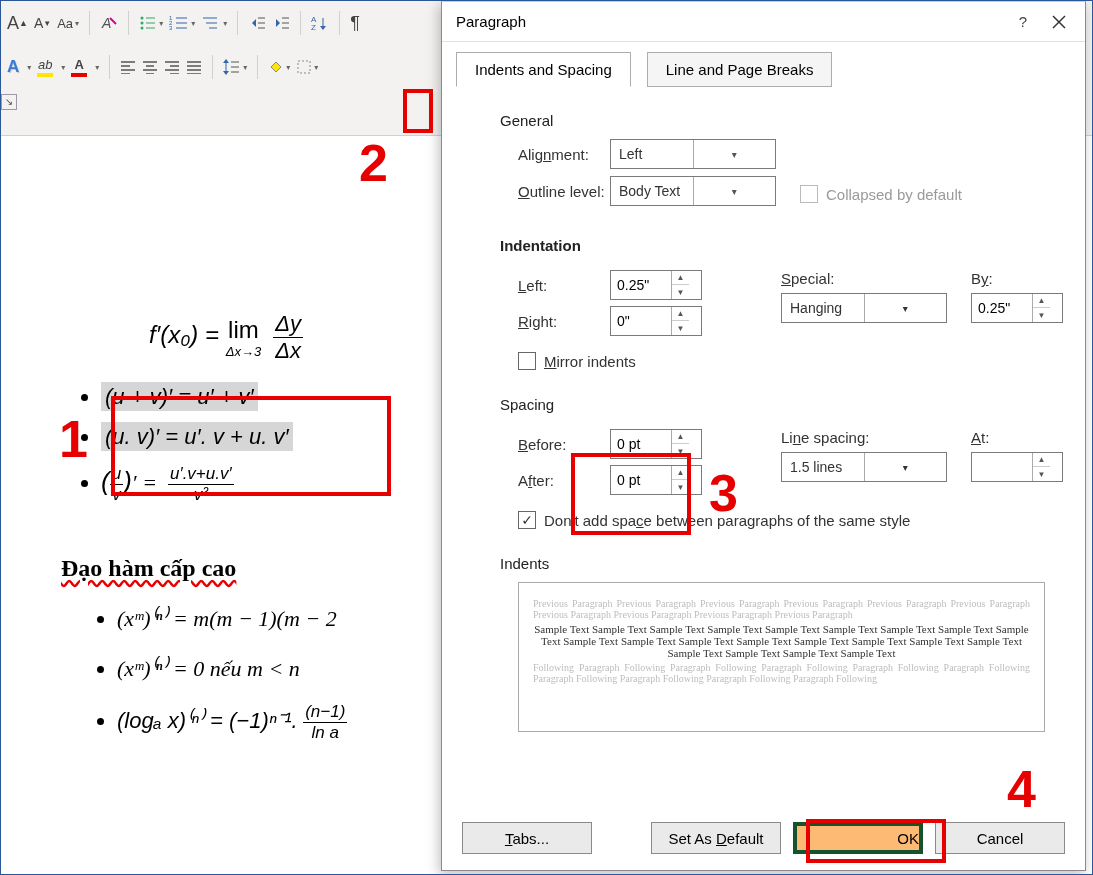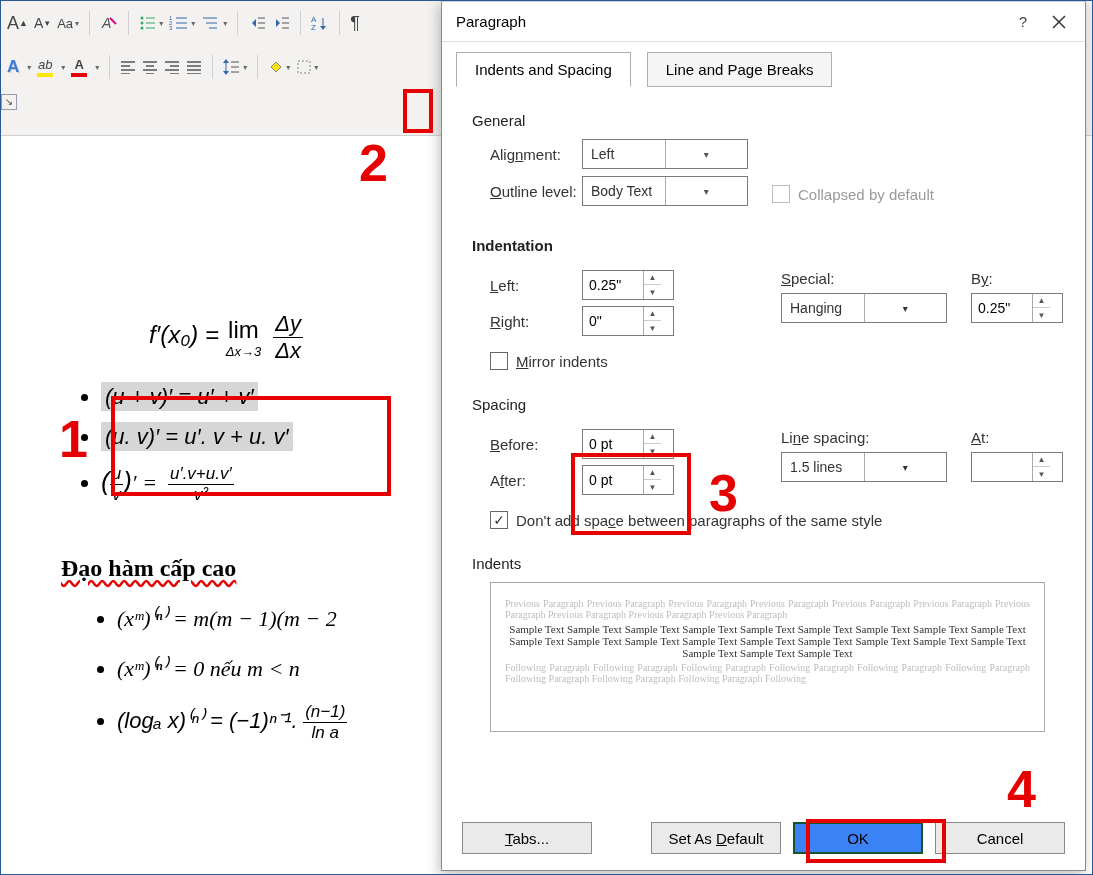--- a/index.html
+++ b/index.html
@@ -34,21 +34,21 @@
   .bullets2 { margin-left:106px; }
   .bullets2 li { list-style:disc; font-family:"Cambria Math","Times New Roman",serif; font-style:italic; font-size:22px; margin:20px 0; }
   
   .dialog { position:absolute; left:440px; top:0; width:645px; height:870px; background:#fff; border:1px solid #8a8a8a; border-top:1px solid #ccc; box-shadow:-2px 4px 12px rgba(0,0,0,.25); }
   .dlg-title { display:flex; align-items:center; height:40px; padding:0 8px 0 14px; font-size:15px; border-bottom:1px solid #e0e0e0; }
   .dlg-title .sp { flex:1; }
   .dlg-title .tbtn { width:36px; height:30px; display:flex; align-items:center; justify-content:center; font-size:15px; color:#444; }
   .tabs { display:flex; padding:10px 14px 0 14px; gap:16px; }
   .tab { padding:8px 18px; font-size:15px; border:1px solid #adadad; background:#f5f5f5; margin-bottom:-1px; }
   .tab.active { background:#fff; border-bottom:1px solid #fff; }
-  .dlg-body { padding:16px 22px 0 30px; font-size:15px; color:#333; }
+  .dlg-body { padding:16px 22px 0 30px; font-size:15px; color:#333;margin-left:28px; }
   .section-lbl { margin:10px 0 10px 0; color:#222; }
   .row { display:flex; align-items:center; margin:6px 0; }
   .lbl { width:110px; padding-left:18px; }
   .lbl u { text-decoration:underline; }
   .sel-input, .spin-wrap, .combo {
     border:1px solid #7a7a7a; background:#fff; display:flex; align-items:center; height:30px; font-size:14px;
   }
   .sel-input { width:166px; }
   .sel-input span { flex:1; padding:0 8px; }
   .sel-input .car { width:26px; height:100%; border-left:1px solid #aaa; display:flex; align-items:center; justify-content:center; font-size:10px; color:#555; }
@@ -63,21 +63,21 @@
   .chk { display:flex; align-items:center; gap:8px; margin:10px 0 4px 18px; }
   .chkbox { width:18px; height:18px; border:1px solid #666; display:flex; align-items:center; justify-content:center; font-size:14px; color:#333; }
   .section-col { display:flex; }
   .col-l { width:320px; }
   .col-r { flex:1; }
   .preview { border:1px solid #aaa; margin:8px 18px 0 18px; height:150px; padding:12px 14px; overflow:hidden; }
   .prev-line { font-size:10px; color:#bdbdbd; margin:3px 0; text-align:justify; font-family:"Times New Roman",serif; }
   .prev-sample { font-size:11px; color:#333; margin:3px 0; text-align:center; font-family:"Times New Roman",serif; }
   .dlg-buttons { display:flex; gap:12px; padding:16px 20px; position:absolute; bottom:0; left:0; right:0; }
   .dlg-btn { width:130px; height:32px; border:1px solid #8a8a8a; background:#eaeaea; font-size:15px; display:flex; align-items:center; justify-content:center; }
-  .dlg-btn.primary { border:2px solid #14532d; background:#3b82f6; }
+  .dlg-btn.primary { border:4px solid #14532d; background:#fdba74;justify-content:flex-end; }
   .dlg-buttons .sp { flex:1; }
   .mini-lbl { font-size:15px; margin-bottom:6px; }
 </style>
 </head>
 <body>
 
 <div class="ribbon" data-name="ribbon">
   <div class="rib-row r1">
     <div class="btn" data-name="grow-font-button" style="font-size:18px;">
         <span>A</span>

